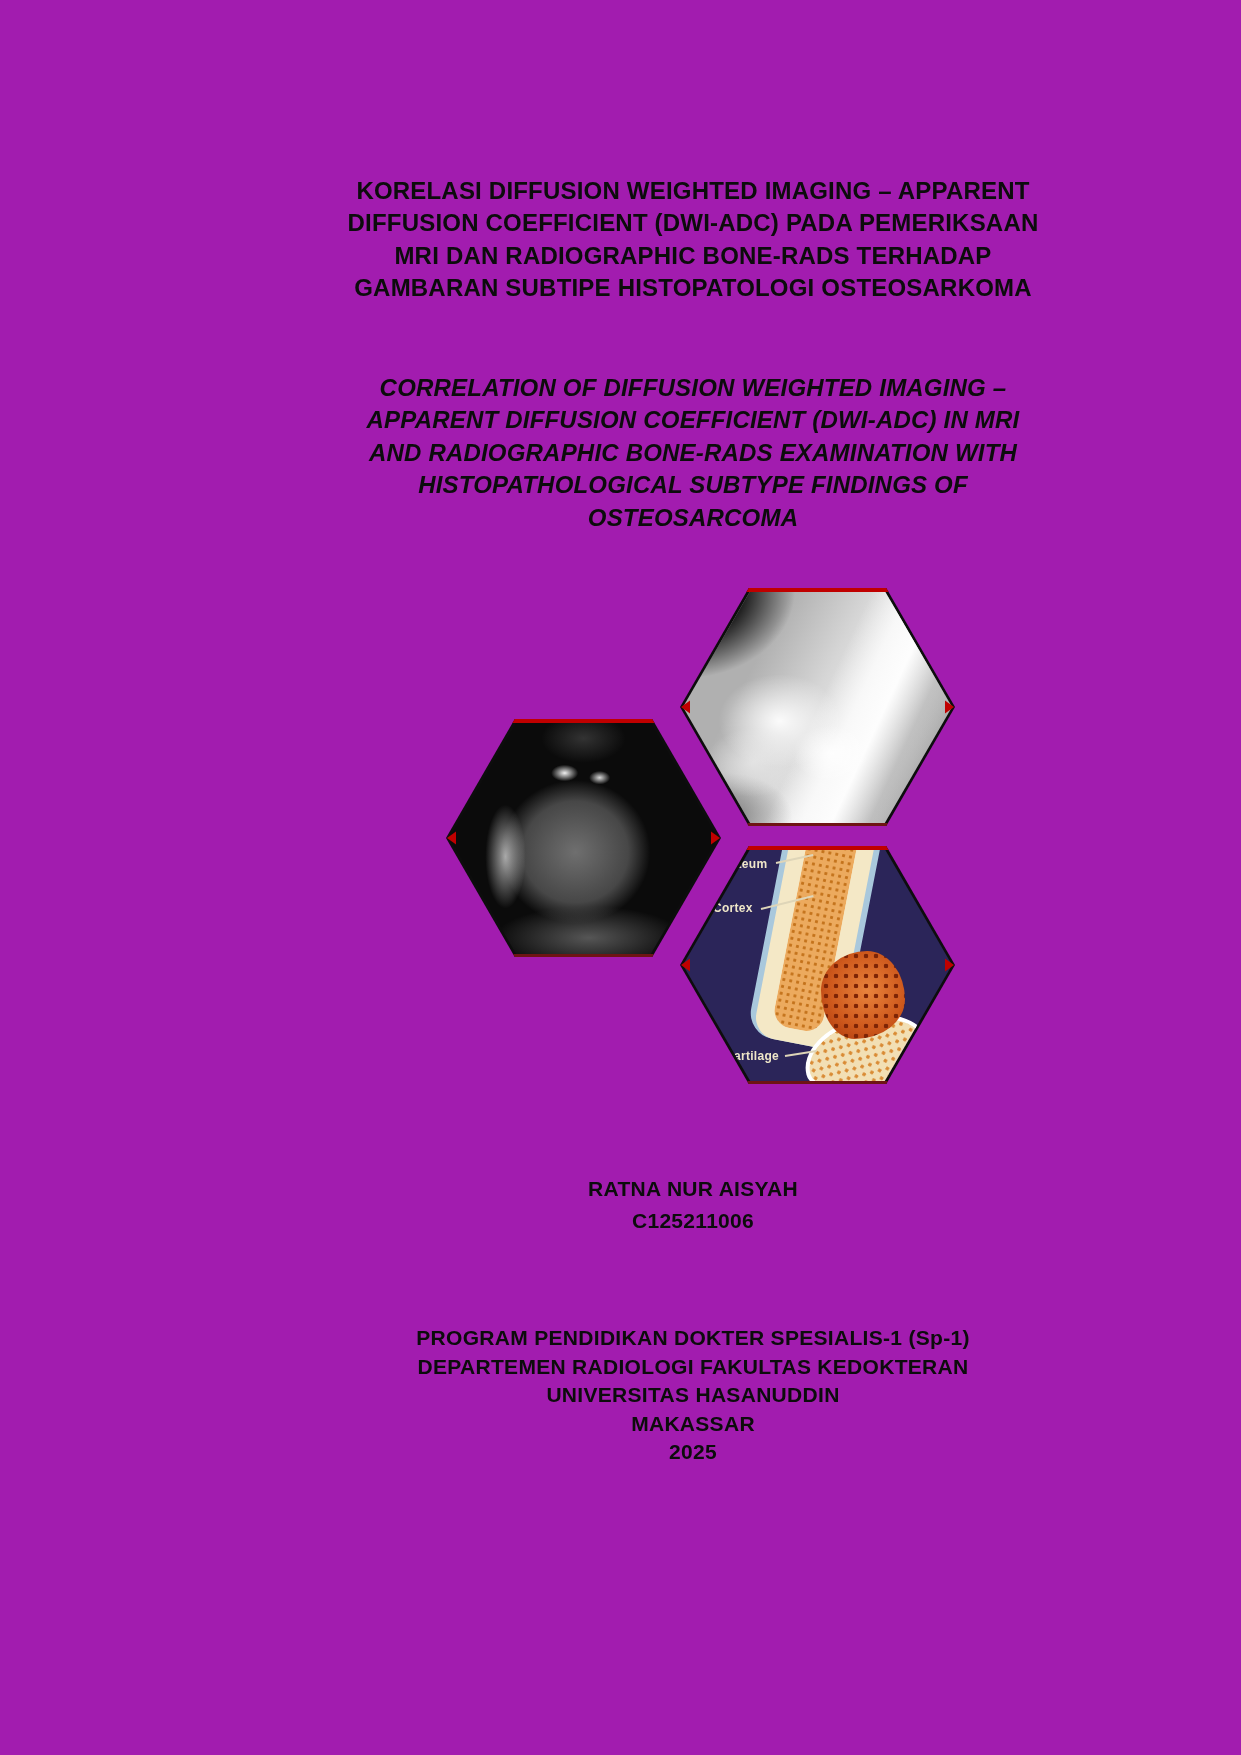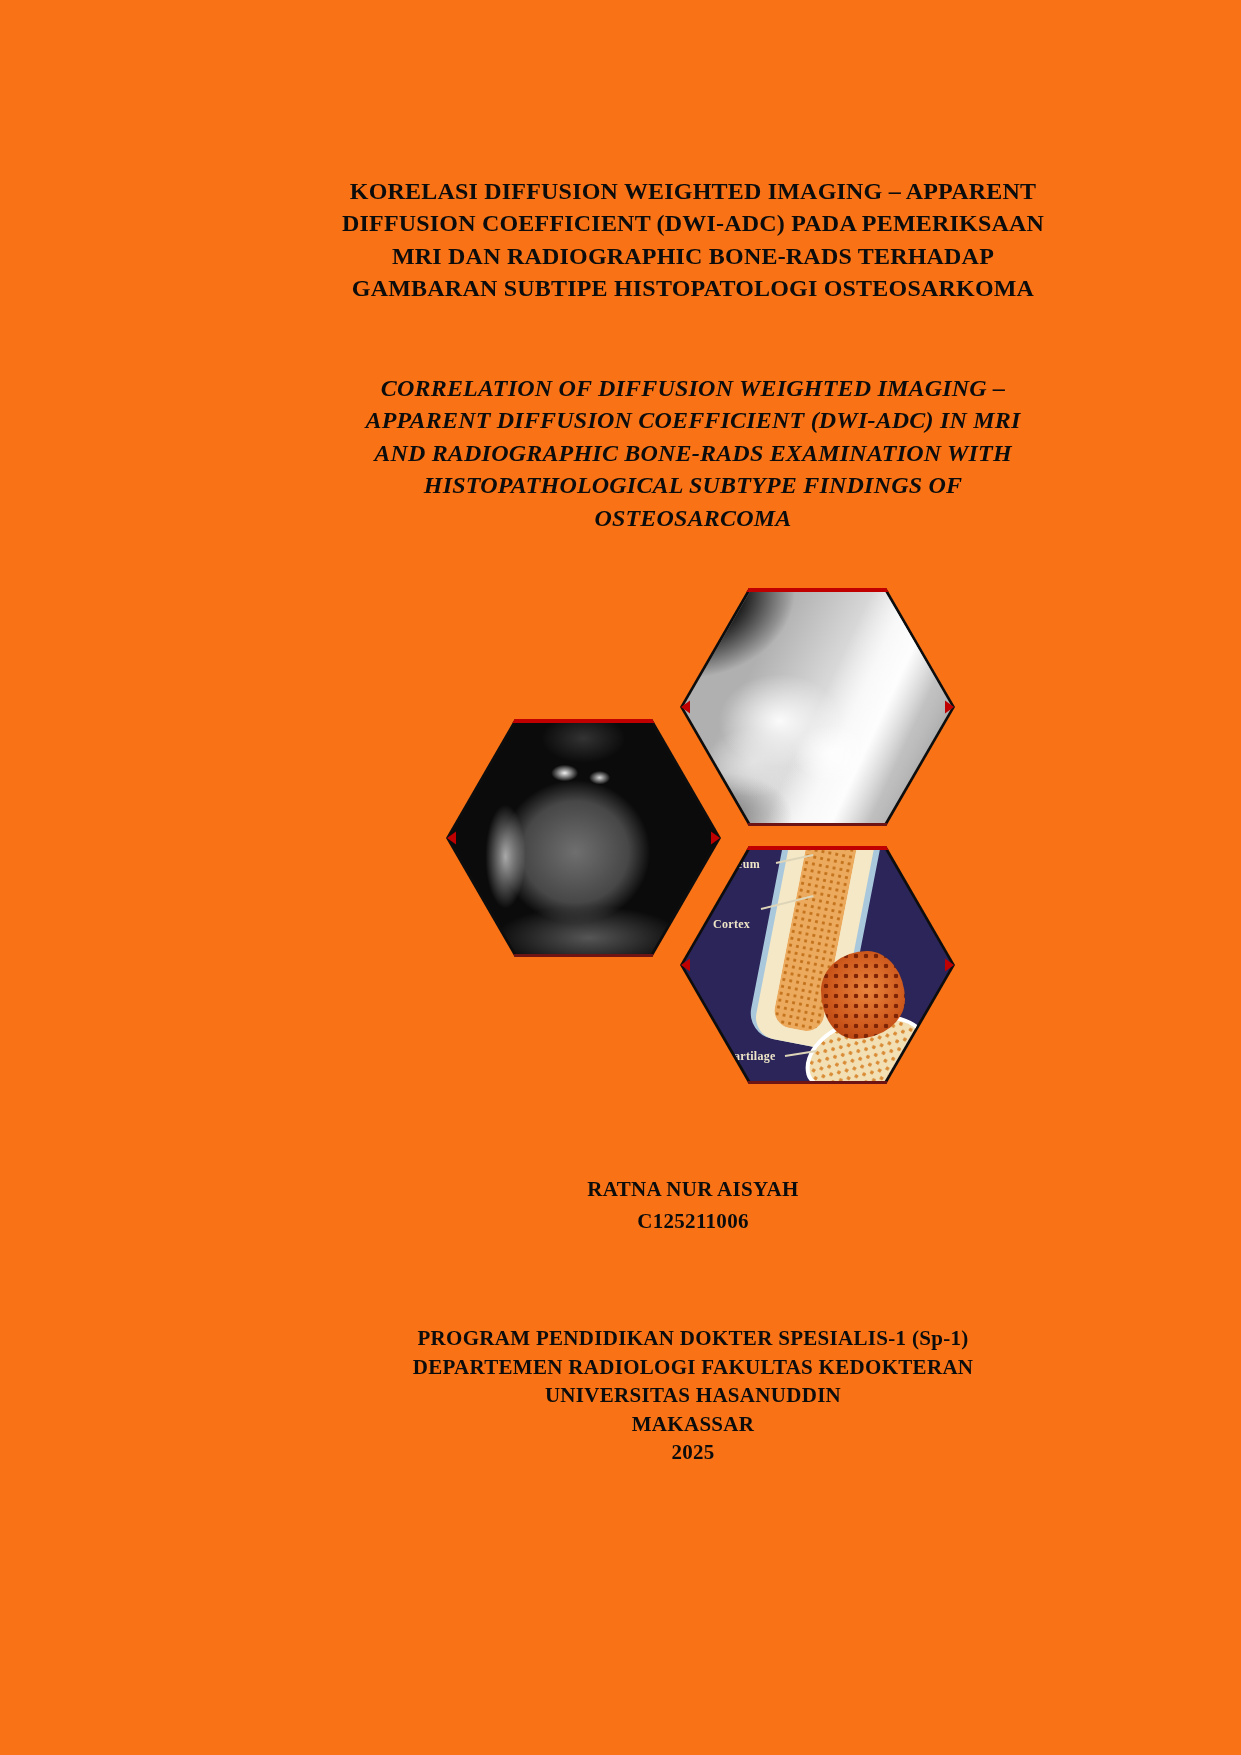--- a/index.html
+++ b/index.html
@@ -1,18 +1,18 @@
 <!DOCTYPE html>
 <html><head>
 <meta charset="utf-8">
 <style>
   html,body { margin:0; padding:0; background:#ffffff; }
   .page {
-    position:relative; width:1241px; height:1755px; background:#f97316;
-    font-family:Liberation Serif, serif; color:#0c0c0c; overflow:hidden;
+    position:relative; width:1241px; height:1755px; background:#a21caf;
+    font-family:Liberation Sans, sans-serif; color:#0c0c0c; overflow:hidden;
   }
   .center-col {
     position:absolute; left:143px; width:1100px; text-align:center;
     font-weight:bold; color:#0c0c0c;
   }
   .title-id { top:175px; font-size:24px; line-height:32.4px; letter-spacing:0.2px; }
   .title-en { top:372px; font-size:24px; line-height:32.4px; font-style:italic; letter-spacing:0.2px; }
   .author-block { top:1173px; font-size:21px; line-height:32px; letter-spacing:0.3px; }
   .institution-block { top:1324px; font-size:21px; line-height:28.6px; letter-spacing:0.3px; }
 
@@ -77,21 +77,21 @@
           border:4px solid #ffffff;
           border-radius:52% 48% 50% 50% / 60% 60% 42% 42%; }
   .tumor { position:absolute; left:138px; top:102px; width:84px; height:88px;
           background:
             radial-gradient(#7e2405 2px, rgba(126,36,5,0) 2.6px) 0 0/10px 10px,
             radial-gradient(circle at 55% 45%, #e8833c, #cf5a1d 55%, #b03c0e 90%);
           border-radius:55% 45% 60% 40% / 45% 55% 45% 55%; }
   .anat-label { position:absolute; color:#efe6c8; font-size:12px; font-weight:bold;
           letter-spacing:0.3px; white-space:nowrap; z-index:4; }
   .lbl-periosteum { left:16px; top:8px; }
-  .lbl-cortex     { left:30px; top:68px; }
+  .lbl-cortex     { left:30px; top:52px; }
   .lbl-cartilage  { left:42px; top:200px; }
   .anat-line { position:absolute; height:2px; background:#ded5b8; transform-origin:0 50%; z-index:4; }
   .ln-periosteum { left:93px;  top:13px;  width:38px; transform:rotate(-12deg); }
   .ln-cortex     { left:78px;  top:59px;  width:54px; transform:rotate(-14deg); }
   .ln-cartilage  { left:102px; top:206px; width:32px; transform:rotate(-9deg); }
 </style>
 </head>
 <body>
 
 <div class="page">

